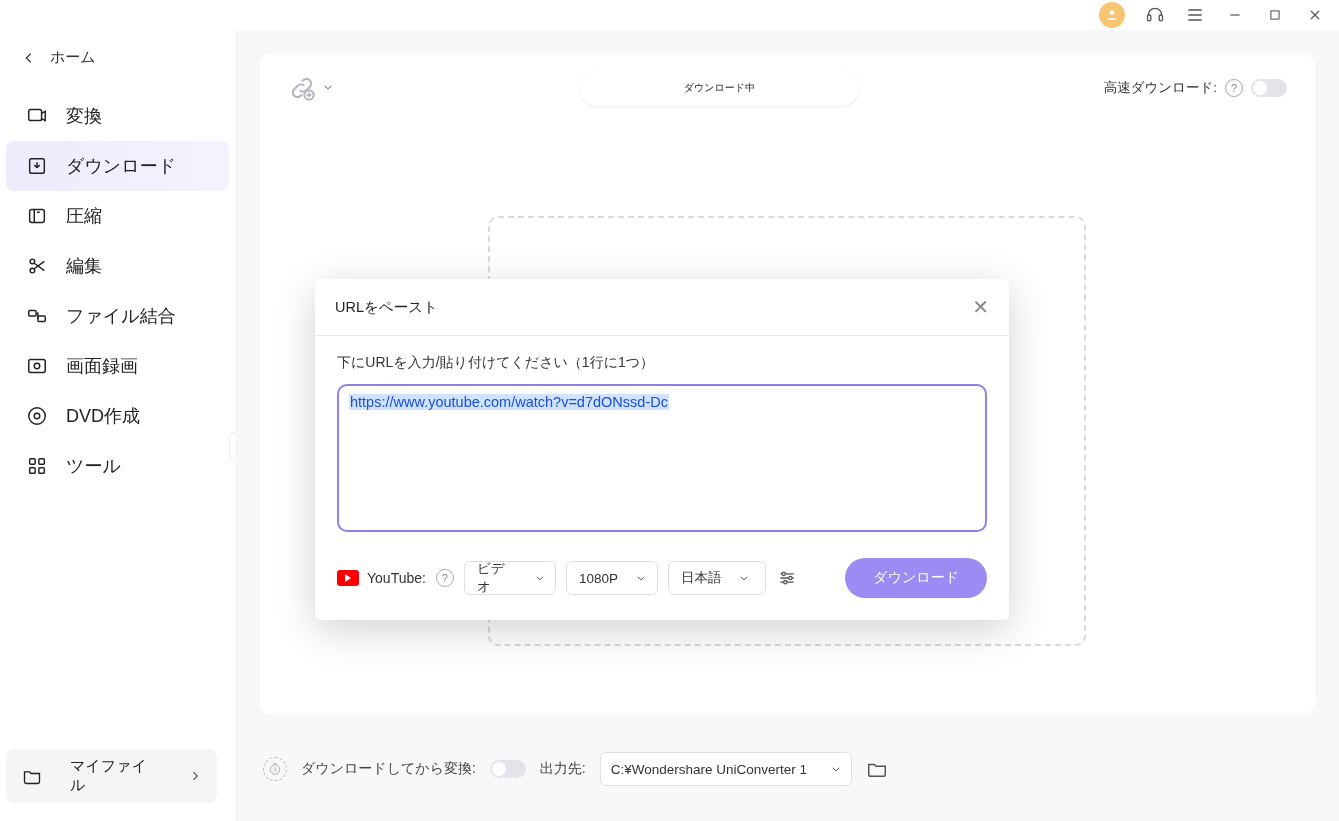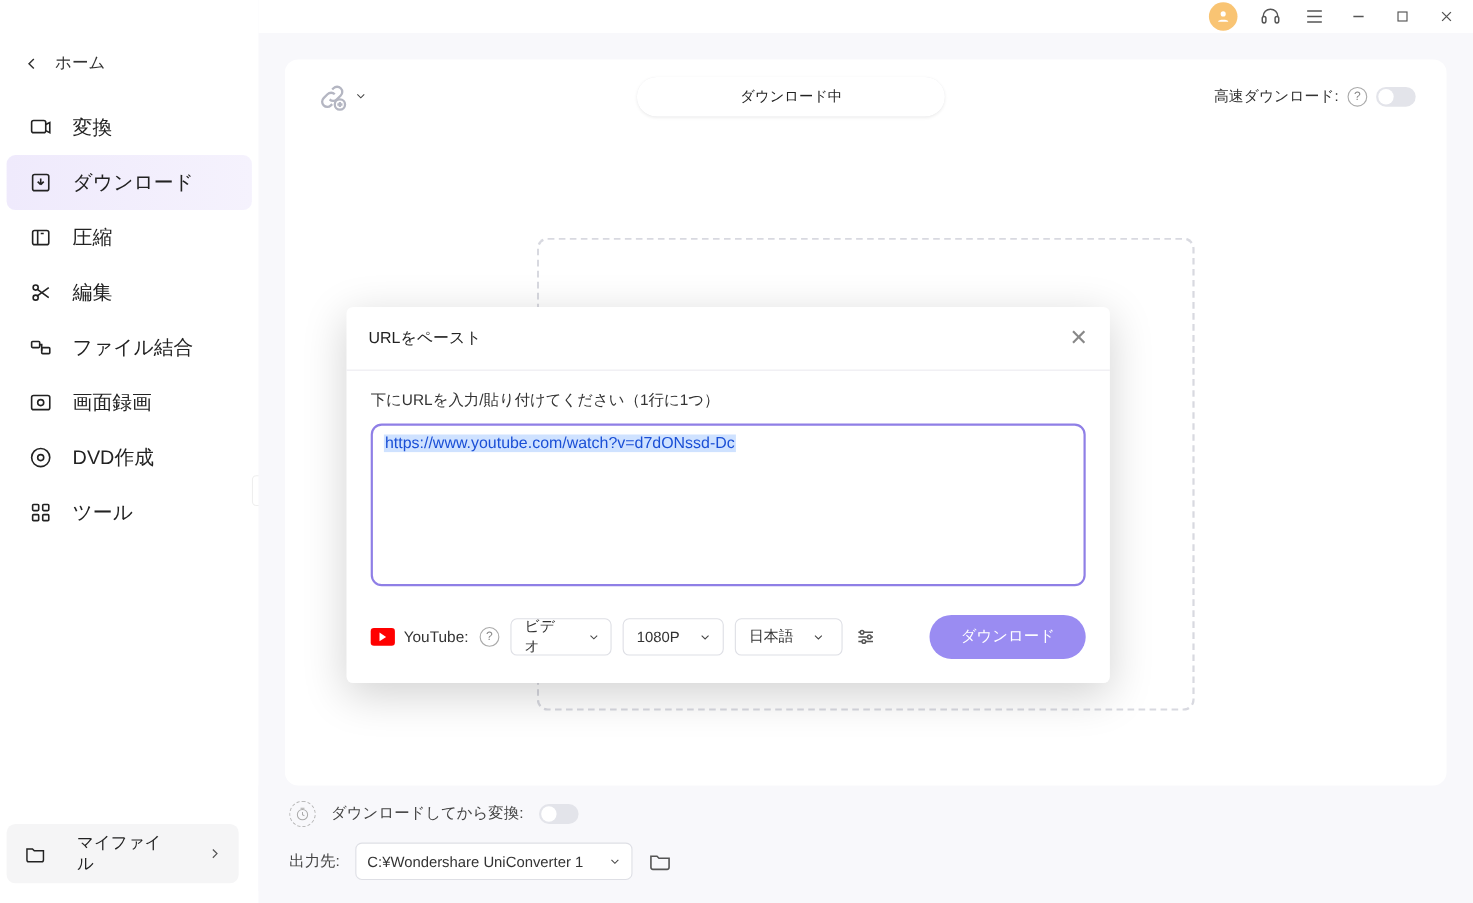--- a/index.html
+++ b/index.html
@@ -21,31 +21,31 @@
     .main { flex:1; background:#f8f8fb; height:100%; position:relative; display:flex; flex-direction:column; }
     .titlebar { height:30px; display:flex; align-items:center; justify-content:flex-end; gap:20px; padding:0 14px; background:#fff; }
     .titlebar .avatar { width:26px; height:26px; border-radius:50%; background:#f9c473; display:flex; align-items:center; justify-content:center; font-size:14px; color:#fff; }
     .titlebar .icn { width:20px; height:20px; color:#555; display:flex; align-items:center; justify-content:center; }
 
     .card { margin: 24px 24px 0 24px; background:#fff; border-radius:12px; height:660px; position:relative; padding:16px 28px 0 28px; display:flex; flex-direction:column; }
     .card-top { display:flex; align-items:center; }
     .addlink { width:30px; height:30px; display:flex; align-items:center; justify-content:center; color:#aeb0bc; }
     .addlink-caret { width:12px; height:12px; color:#444; margin-left:6px; }
     .tabs { margin-left:auto; margin-right:auto; display:flex; background:#efeff3; border-radius:999px; height:36px; width:280px; }
-    .tab { flex:1; display:flex; align-items:center; justify-content:center; font-size:13px; color:#6b6d76; cursor:pointer; border-radius:999px; }
+    .tab { flex:1; display:flex; align-items:center; justify-content:center; font-size:10px; color:#6b6d76; cursor:pointer; border-radius:999px; }
     .tab.active { background:#fff; color:#222; box-shadow:0 1px 3px rgba(0,0,0,.08); }
     .hspd { display:flex; align-items:center; gap:8px; font-size:13.5px; color:#333; }
     .help-circ { width:18px; height:18px; border:1.5px solid #aaa; border-radius:50%; font-size:11px; display:flex; align-items:center; justify-content:center; color:#888; }
     .toggle { width:36px; height:18px; background:#e3e4ea; border-radius:999px; position:relative; }
     .toggle::after { content:""; position:absolute; left:2px; top:2px; width:14px; height:14px; background:#fff; border-radius:50%; }
 
     .dashbox { margin:110px auto 0 auto; width:598px; height:430px; border:2px dashed #d8d9e0; border-radius:10px; padding: 0 20px; }
     .hint { font-size:13px; color:#8a8c96; margin-top:360px; white-space:nowrap; }
 
-    .footer { height:96px; padding: 14px 28px 0 28px; display:flex; flex-direction:column; gap:14px; background:#f8f8fb; }
+    .footer { height:96px; padding: 14px 28px 0 28px; display:flex; flex-direction:row; gap:14px; background:#f8f8fb; }
     .footer-row { display:flex; align-items:center; gap:14px; font-size:14px; color:#444; }
     .clock { width:24px; height:24px; border:1.5px dashed #bbb; border-radius:50%; display:flex; align-items:center; justify-content:center; font-size:12px; color:#aaa; }
     .select-folder { display:flex; align-items:center; gap:14px; }
     .combo { border:1px solid #dedfe5; border-radius:6px; height:34px; display:flex; align-items:center; padding:12px 10px; gap:24px; font-size:13.5px; color:#333; background:#fff; min-width:222px; }
     .combo .caret { margin-left:auto; }
 
     
     .modal { position:absolute; left:56px; top:225px; width:694px; background:#fff; border-radius:6px; box-shadow: 0 10px 40px rgba(0,0,0,.18); z-index:50; }
     .modal-head { display:flex; align-items:center; justify-content:space-between; padding:16px 20px; border-bottom:1px solid #eceaf0; }
     .modal-title { font-size:14.5px; color:#222; }

